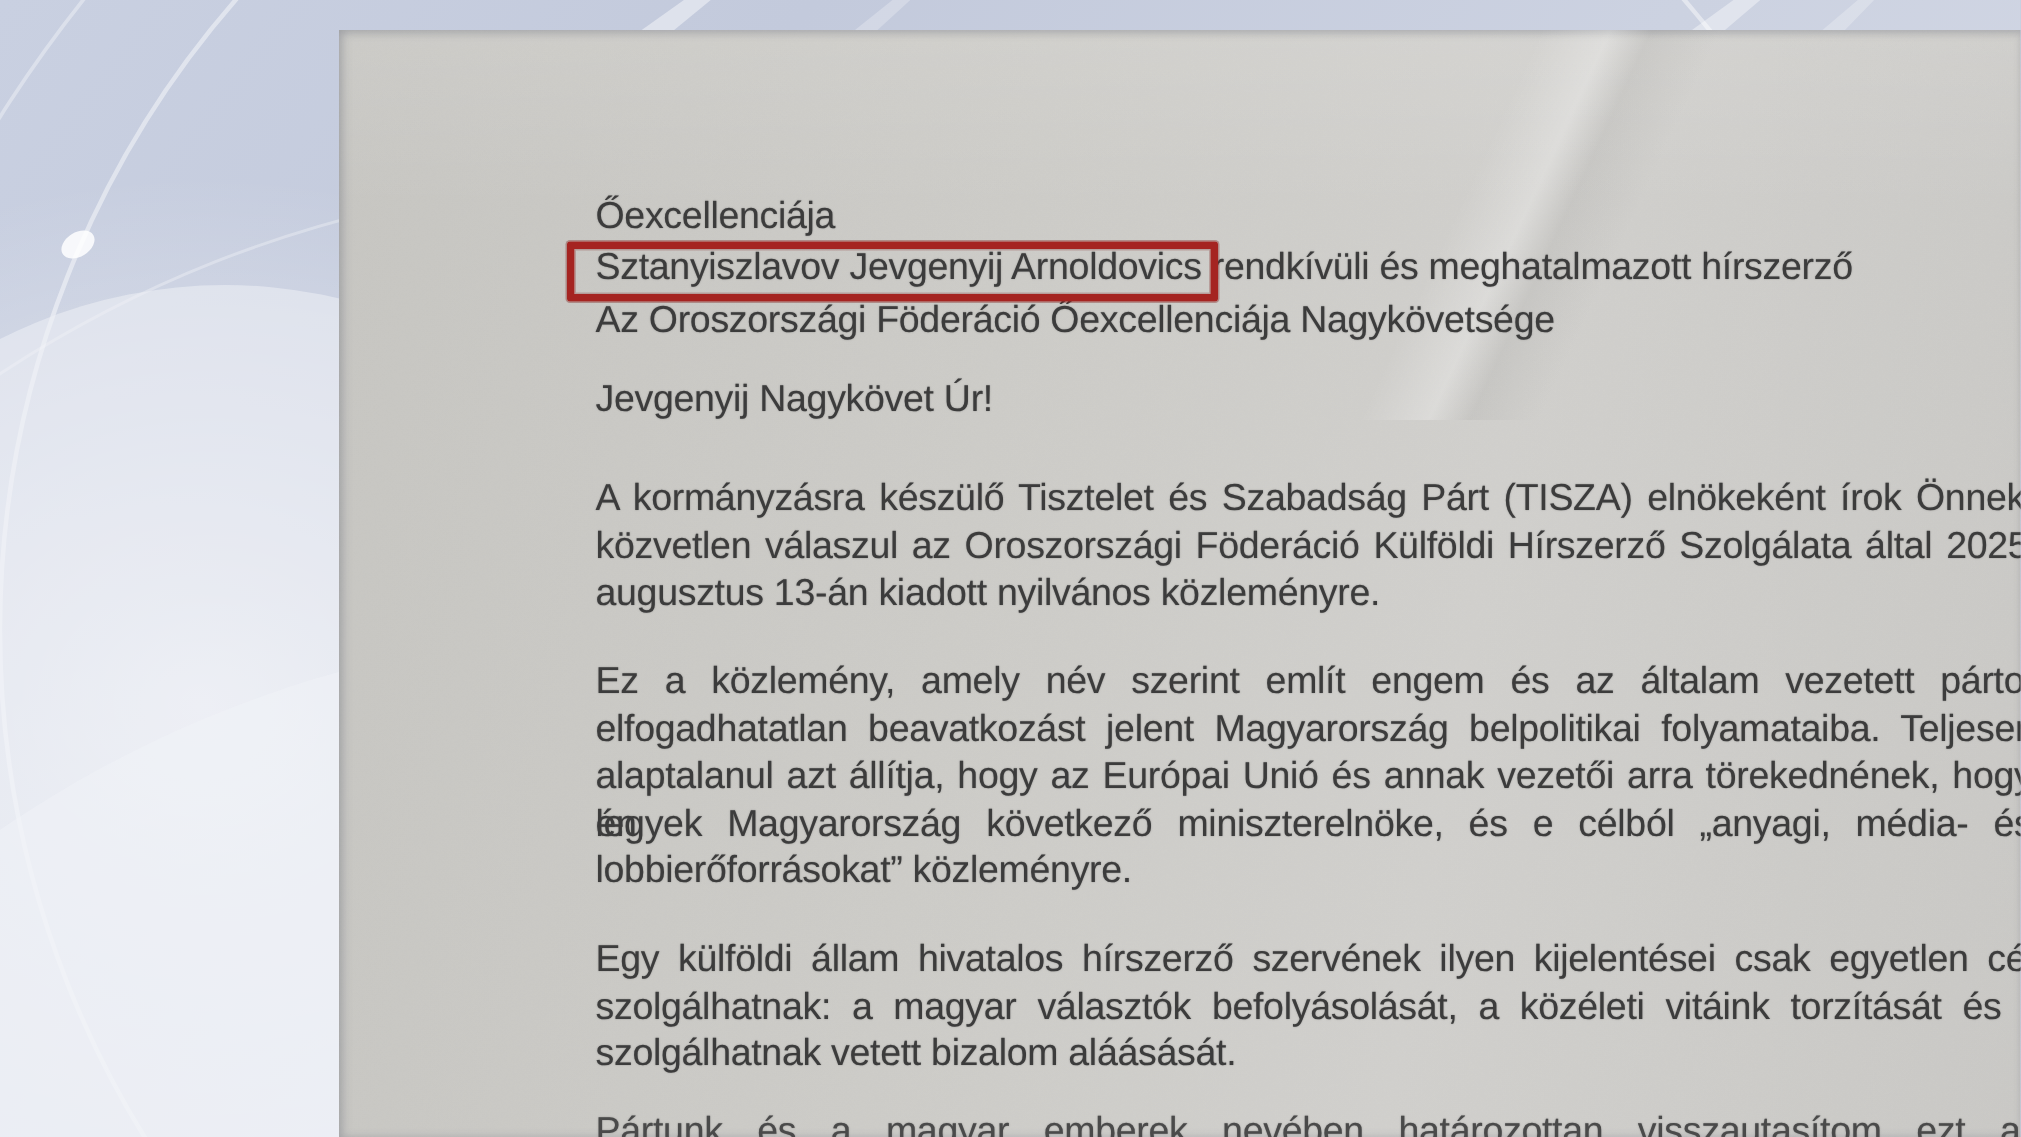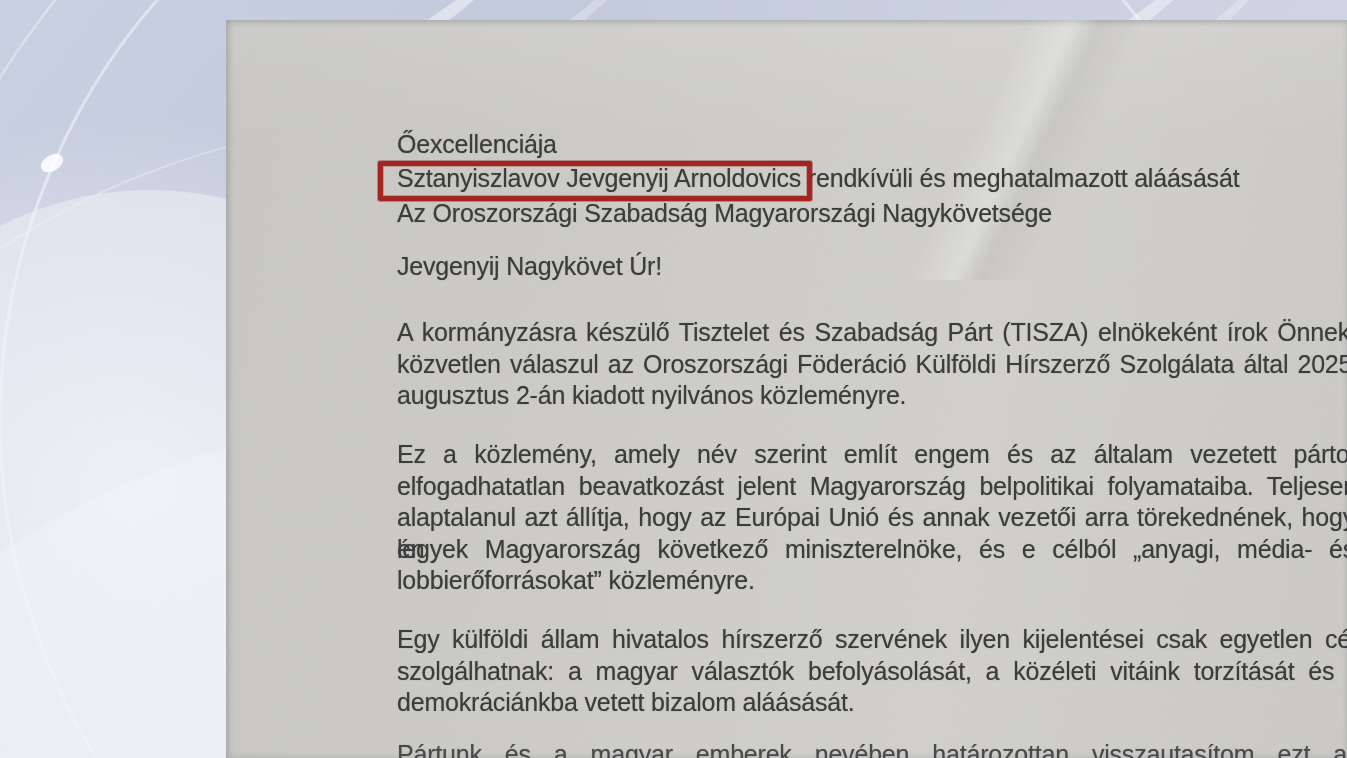--- a/index.html
+++ b/index.html
@@ -78,34 +78,34 @@
     <filter id="noise">
       <feTurbulence type="fractalNoise" baseFrequency="0.55" numOctaves="2" stitchTiles="stitch"></feTurbulence>
       <feColorMatrix type="matrix" values="0 0 0 0 0.55  0 0 0 0 0.55  0 0 0 0 0.53  0 0 0 0.16 0"></feColorMatrix>
     </filter>
     <rect width="100%" height="100%" filter="url(#noise)"></rect>
   </svg>
   <div class="crease"></div>
 </div>
 
 <div class="line hdr" style="top:127px">Őexcellenciája</div>
-<div class="line hdr" style="top:161px">Sztanyiszlavov Jevgenyij Arnoldovics rendkívüli és meghatalmazott aláásását</div>
-<div class="line hdr" style="top:196px">Az Oroszországi Szabadság Magyarországi Nagykövetsége</div>
+<div class="line hdr" style="top:161px">Sztanyiszlavov Jevgenyij Arnoldovics rendkívüli és meghatalmazott hírszerző</div>
+<div class="line hdr" style="top:196px">Az Oroszországi Föderáció Őexcellenciája Nagykövetsége</div>
 
 <div class="highlight-box"></div>
 
 <div class="line" style="top:251px">Jevgenyij Nagykövet Úr!</div>
 
 <div class="line j" style="top:317px;width:953px">A kormányzásra készülő Tisztelet és Szabadság Párt (TISZA) elnökeként írok Önnek</div>
 <div class="line j" style="top:348.5px;width:962px">közvetlen válaszul az Oroszországi Föderáció Külföldi Hírszerző Szolgálata által 2025.</div>
-<div class="line" style="top:380px">augusztus 2-án kiadott nyilvános közleményre.</div>
+<div class="line" style="top:380px">augusztus 13-án kiadott nyilvános közleményre.</div>
 
 <div class="line j" style="top:439px;width:966px">Ez a közlemény, amely név szerint említ engem és az általam vezetett pártot,</div>
 <div class="line j" style="top:470.5px;width:960px">elfogadhatatlan beavatkozást jelent Magyarország belpolitikai folyamataiba. Teljesen</div>
 <div class="line j" style="top:502px;width:958px">alaptalanul azt állítja, hogy az Európai Unió és annak vezetői arra törekednének, hogy én</div>
 <div class="line j" style="top:533.5px;width:958px">legyek Magyarország következő miniszterelnöke, és e célból „anyagi, média- és</div>
 <div class="line" style="top:565px">lobbierőforrásokat” közleményre.</div>
 
 <div class="line j" style="top:624px;width:966px">Egy külföldi állam hivatalos hírszerző szervének ilyen kijelentései csak egyetlen célt</div>
 <div class="line j" style="top:655.5px;width:965px">szolgálhatnak: a magyar választók befolyásolását, a közéleti vitáink torzítását és a</div>
-<div class="line" style="top:687px">demokráciánkba vetett bizalom aláásását.</div>
+<div class="line" style="top:687px">szolgálhatnak vetett bizalom aláásását.</div>
 
 <div class="line j clip-line" style="top:739px;width:950px">Pártunk és a magyar emberek nevében határozottan visszautasítom ezt a beavatkozást</div>
 
 </body></html>

